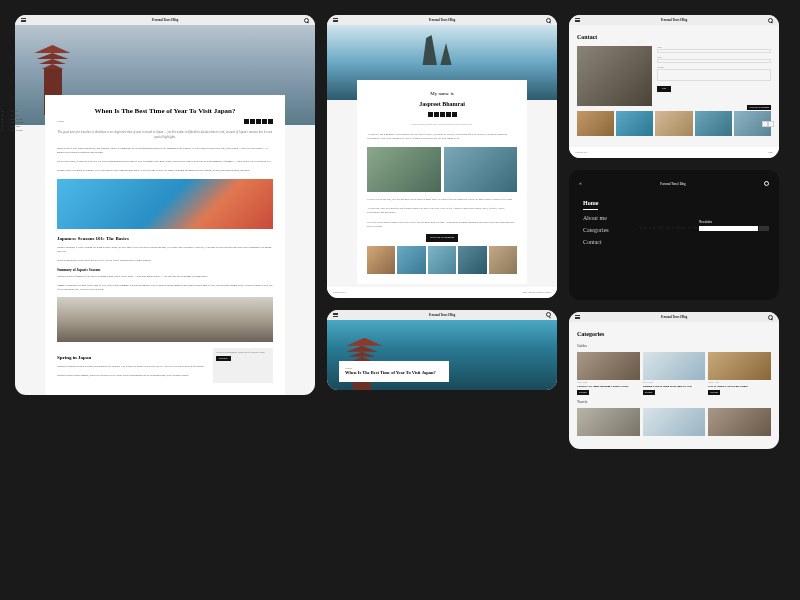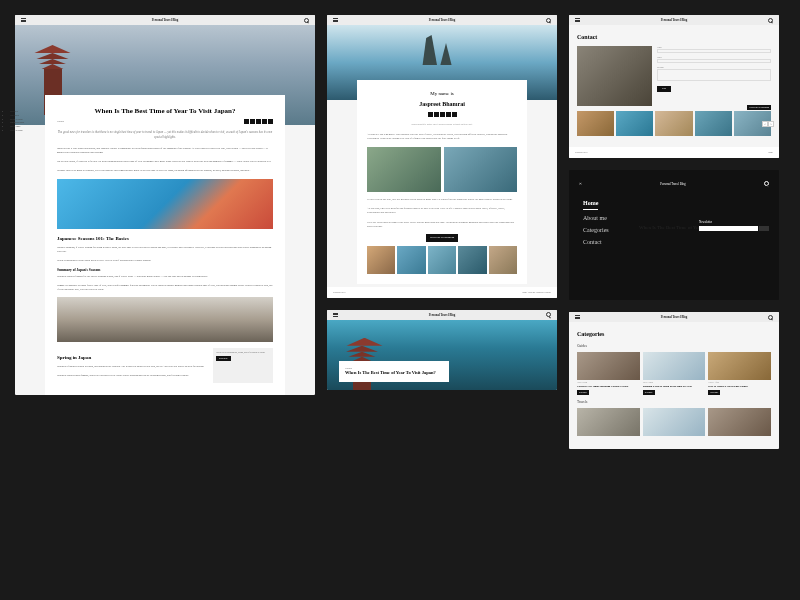--- a/index.html
+++ b/index.html
@@ -2,21 +2,21 @@
 <html><head>
 <meta charset="utf-8">
 <style>
 *{margin:0;padding:0;box-sizing:border-box}
 body{background:#1a1a1a;font-family:Georgia,serif;width:800px;height:600px;overflow:hidden;position:relative}
 .canvas{width:800px;height:600px;background:#1a1a1a;padding:15px;display:flex;gap:12px}
 .col{display:flex;flex-direction:column;gap:12px}
 .col1{width:300px}
 .col2{width:230px}
 .col3{width:210px}
-.page{background:#f5f5f5;border-radius:1px;overflow:hidden;font-size:3px;line-height:1.4}
+.page{background:#f5f5f5;border-radius:11px;overflow:hidden;font-size:3px;line-height:1.4}
 .hdr{height:10px;background:#ededed;display:flex;align-items:center;justify-content:space-between;padding:0 6px}
 .hdr .h-title{font-size:3px;font-weight:bold;color:#222}
 .hdr .h-icon{width:5px;height:4px;display:flex;flex-direction:column;gap:1px}
 .hdr .h-icon span{height:0.5px;background:#333;display:block}
 .hero{position:relative}
 .hero-img{width:100%;display:block}
 .p1 .hero-img{height:100px;background:linear-gradient(180deg,#b8c5d0 0%,#8fa4b5 40%,#5a7a8a 100%);position:relative}
 .pagoda{position:absolute;left:15px;top:20px;width:45px;height:70px}
 .pagoda .roof{width:45px;height:8px;background:#8b3a2e;clip-path:polygon(10% 100%,50% 0%,90% 100%)}
 .pagoda .tier{margin:0 auto;background:#7a3328}

